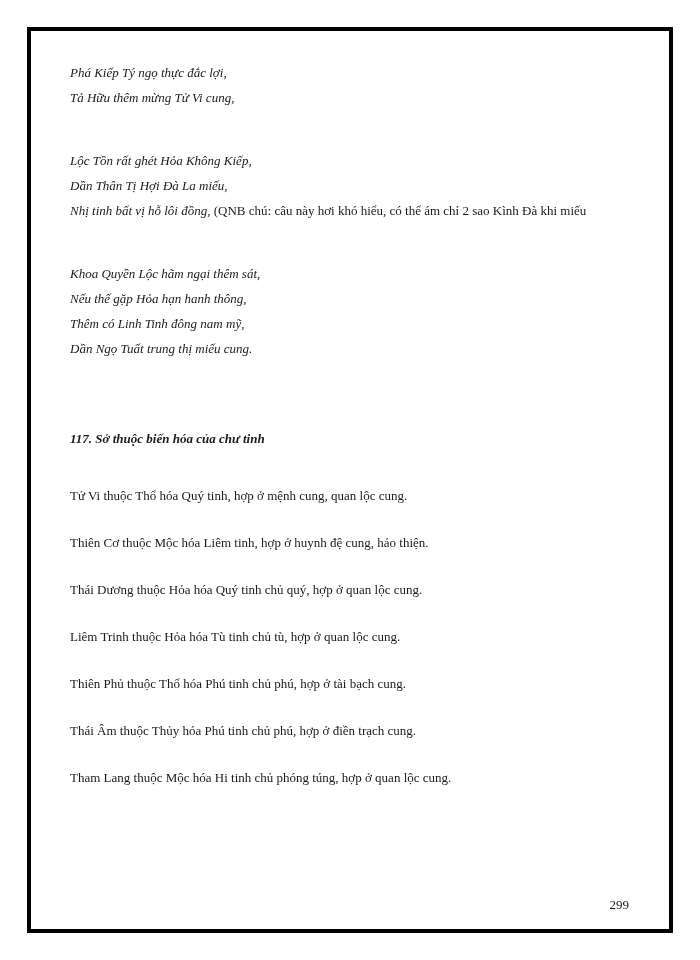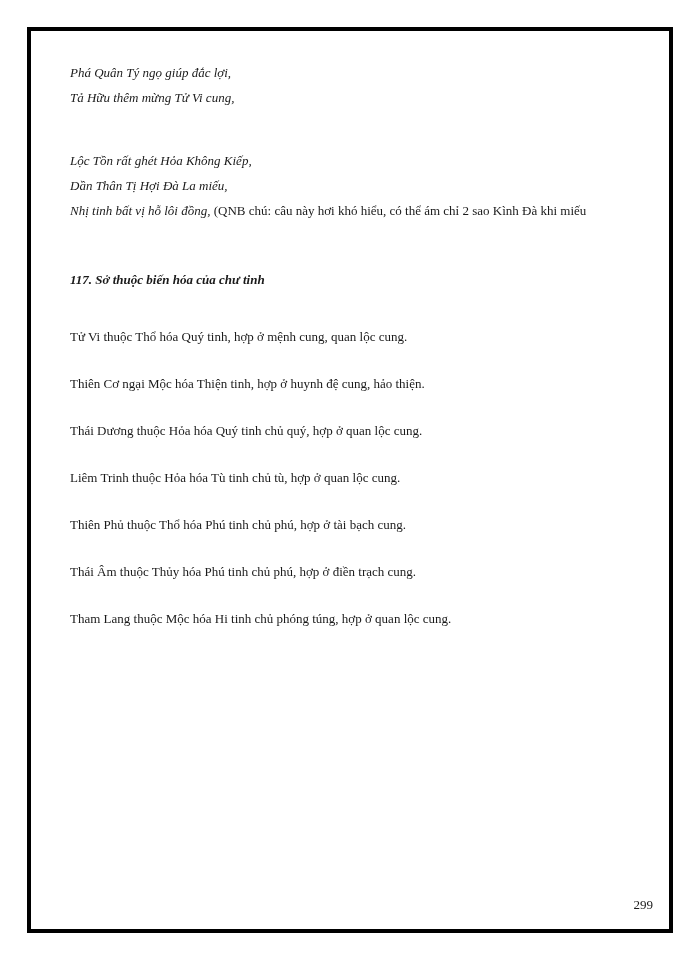--- a/index.html
+++ b/index.html
@@ -39,60 +39,66 @@
     display: block;
   }
   .stanza { margin: 0; }
   .stanza + .stanza { margin-top: 38px; }
   .note { font-style: normal; }
   .wrap-line { display: block; }
   .section-heading {
     font-weight: bold;
     font-style: italic;
     font-size: 13px;
-    margin-top: 44px;
+    margin-top: 65px;
     line-height: 25px;
   }
   .entries { margin-top: 32px; }
   .entry {
     display: block;
     line-height: 25px;
     margin: 0 0 22px 0;
     white-space: nowrap;
   }
   .page-number {
     position: absolute;
-    right: 16px;
+    right: 40px;
     bottom: 16px;
     font-size: 13px;
   }
 </style>
 </head>
 <body>
 
 <div class="page-frame">
   <div class="content">
 
     <div class="stanza">
-      <span class="verse-line">Phá Quân Tý ngọ giúp đắc lợi,</span>
+      <span class="verse-line">Phá Kiếp Tý ngọ thực đắc lợi,</span>
       <span class="verse-line">Tả Hữu thêm mừng Tử Vi cung,</span>
     </div>
 
     <div class="stanza">
       <span class="verse-line">Lộc Tồn rất ghét Hỏa Không Kiếp,</span>
       <span class="verse-line">Dần Thân Tị Hợi Đà La miếu,</span>
       <span class="wrap-line"><span class="verse-line" style="display:inline">Nhị tinh bất vị hỗ lôi đồng,</span><span class="note"> (QNB chú: câu này hơi khó hiểu, có thể ám chỉ 2 sao Kình Đà khi miếu</span></span>
     </div>
 
+    <div class="stanza">
+      <span class="verse-line">Khoa Quyền Lộc hãm ngại thêm sát,</span>
+      <span class="verse-line">Nếu thế gặp Hỏa hạn hanh thông,</span>
+      <span class="verse-line">Thêm có Linh Tinh đông nam mỹ,</span>
+      <span class="verse-line">Dần Ngọ Tuất trung thị miếu cung.</span>
+    </div>
 
     <div class="section-heading">117. Sở thuộc biến hóa của chư tinh</div>
 
     <div class="entries">
       <span class="entry">Tử Vi thuộc Thổ hóa Quý tinh, hợp ở mệnh cung, quan lộc cung.</span>
-      <span class="entry">Thiên Cơ ngại Mộc hóa Thiện tinh, hợp ở huynh đệ cung, hảo thiện.</span>
+      <span class="entry">Thiên Cơ thuộc Mộc hóa Liêm tinh, hợp ở huynh đệ cung, hảo thiện.</span>
       <span class="entry">Thái Dương thuộc Hỏa hóa Quý tinh chủ quý, hợp ở quan lộc cung.</span>
       <span class="entry">Liêm Trinh thuộc Hỏa hóa Tù tinh chủ tù, hợp ở quan lộc cung.</span>
       <span class="entry">Thiên Phủ thuộc Thổ hóa Phú tinh chủ phú, hợp ở tài bạch cung.</span>
       <span class="entry">Thái Âm thuộc Thủy hóa Phú tinh chủ phú, hợp ở điền trạch cung.</span>
       <span class="entry">Tham Lang thuộc Mộc hóa Hi tinh chủ phóng túng, hợp ở quan lộc cung.</span>
     </div>
   </div>
 
   <div class="page-number">299</div>
 </div>

